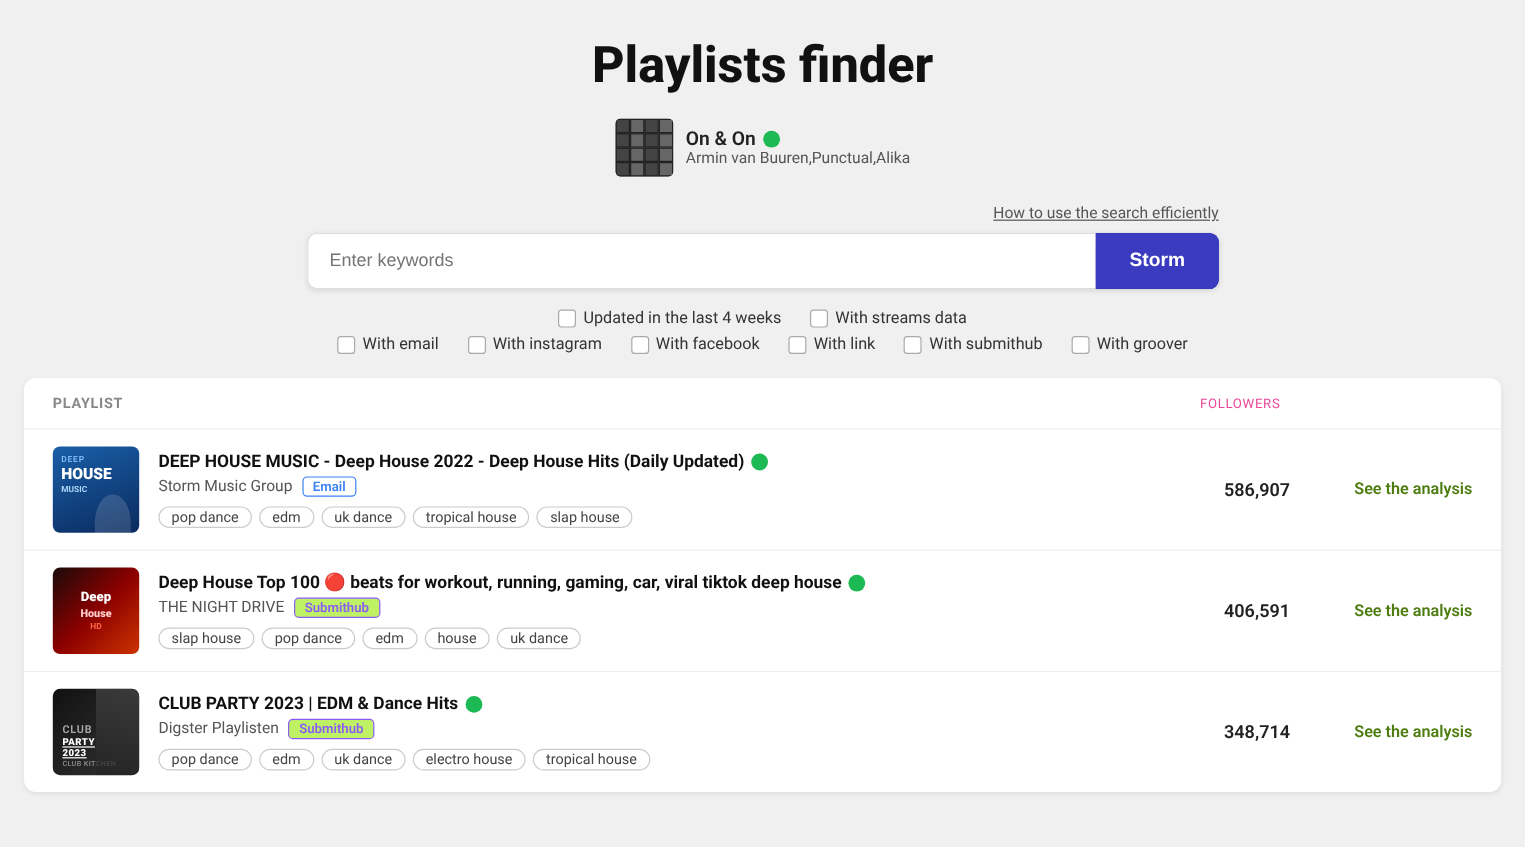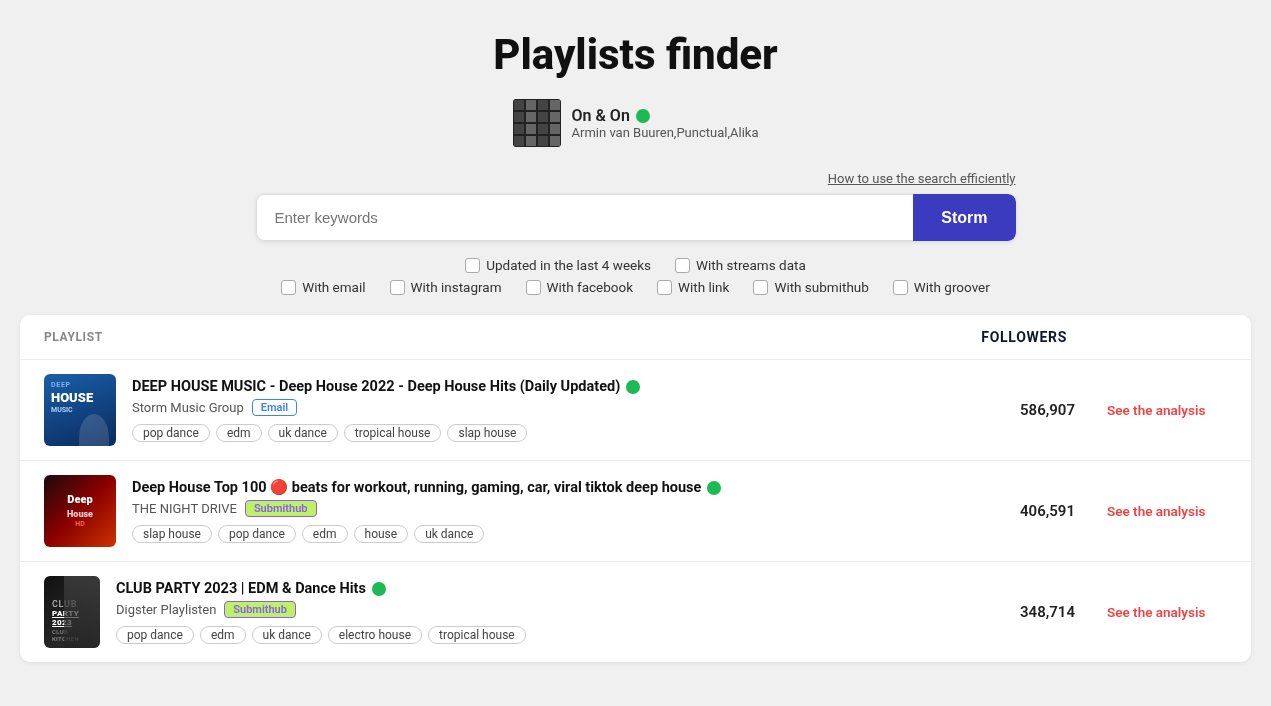--- a/index.html
+++ b/index.html
@@ -151,23 +151,23 @@
       background: #fff;
     }
     .results-header-label {
       font-size: 12px;
       font-weight: 700;
       color: #888;
       letter-spacing: 0.05em;
       text-transform: uppercase;
     }
     .results-header-followers {
-      font-size: 14px;
-      font-weight: 700;
-      color: #0f172a;
+      font-size: 11px;
+      font-weight: 400;
+      color: #ec4899;
       letter-spacing: 0.05em;
       text-transform: uppercase;
       margin-right: 160px;
     }
     .playlist-row {
       display: flex;
       align-items: center;
       padding: 14px 24px;
       border-bottom: 1px solid #eee;
       gap: 16px;
@@ -227,23 +227,24 @@
       font-size: 15px;
       font-weight: 600;
       color: #222;
       min-width: 90px;
       text-align: right;
       flex-shrink: 0;
     }
     .see-analysis-link {
       font-size: 13.5px;
       font-weight: 600;
-      color: #ef4444;
+      color: #4d7c0f;
       text-decoration: none;
       min-width: 120px;
+      text-align: right;
       flex-shrink: 0;
       cursor: pointer;
     }
     .right-section {
       display: flex;
       align-items: center;
       gap: 32px;
       flex-shrink: 0;
     }
     
@@ -275,21 +276,21 @@
       justify-content: center;
     }
     .nd-inner {
       font-size: 8px;
       font-weight: 900;
       color: #fff;
       text-align: center;
       line-height: 1.4;
     }
     .club-party-cover {
-      width: 56px;
+      width: 72px;
       height: 72px;
       background: linear-gradient(135deg, #111 0%, #333 100%);
       border-radius: 6px;
       display: flex;
       flex-direction: column;
       align-items: flex-start;
       justify-content: flex-end;
       padding: 6px;
       overflow: hidden;
       position: relative;

